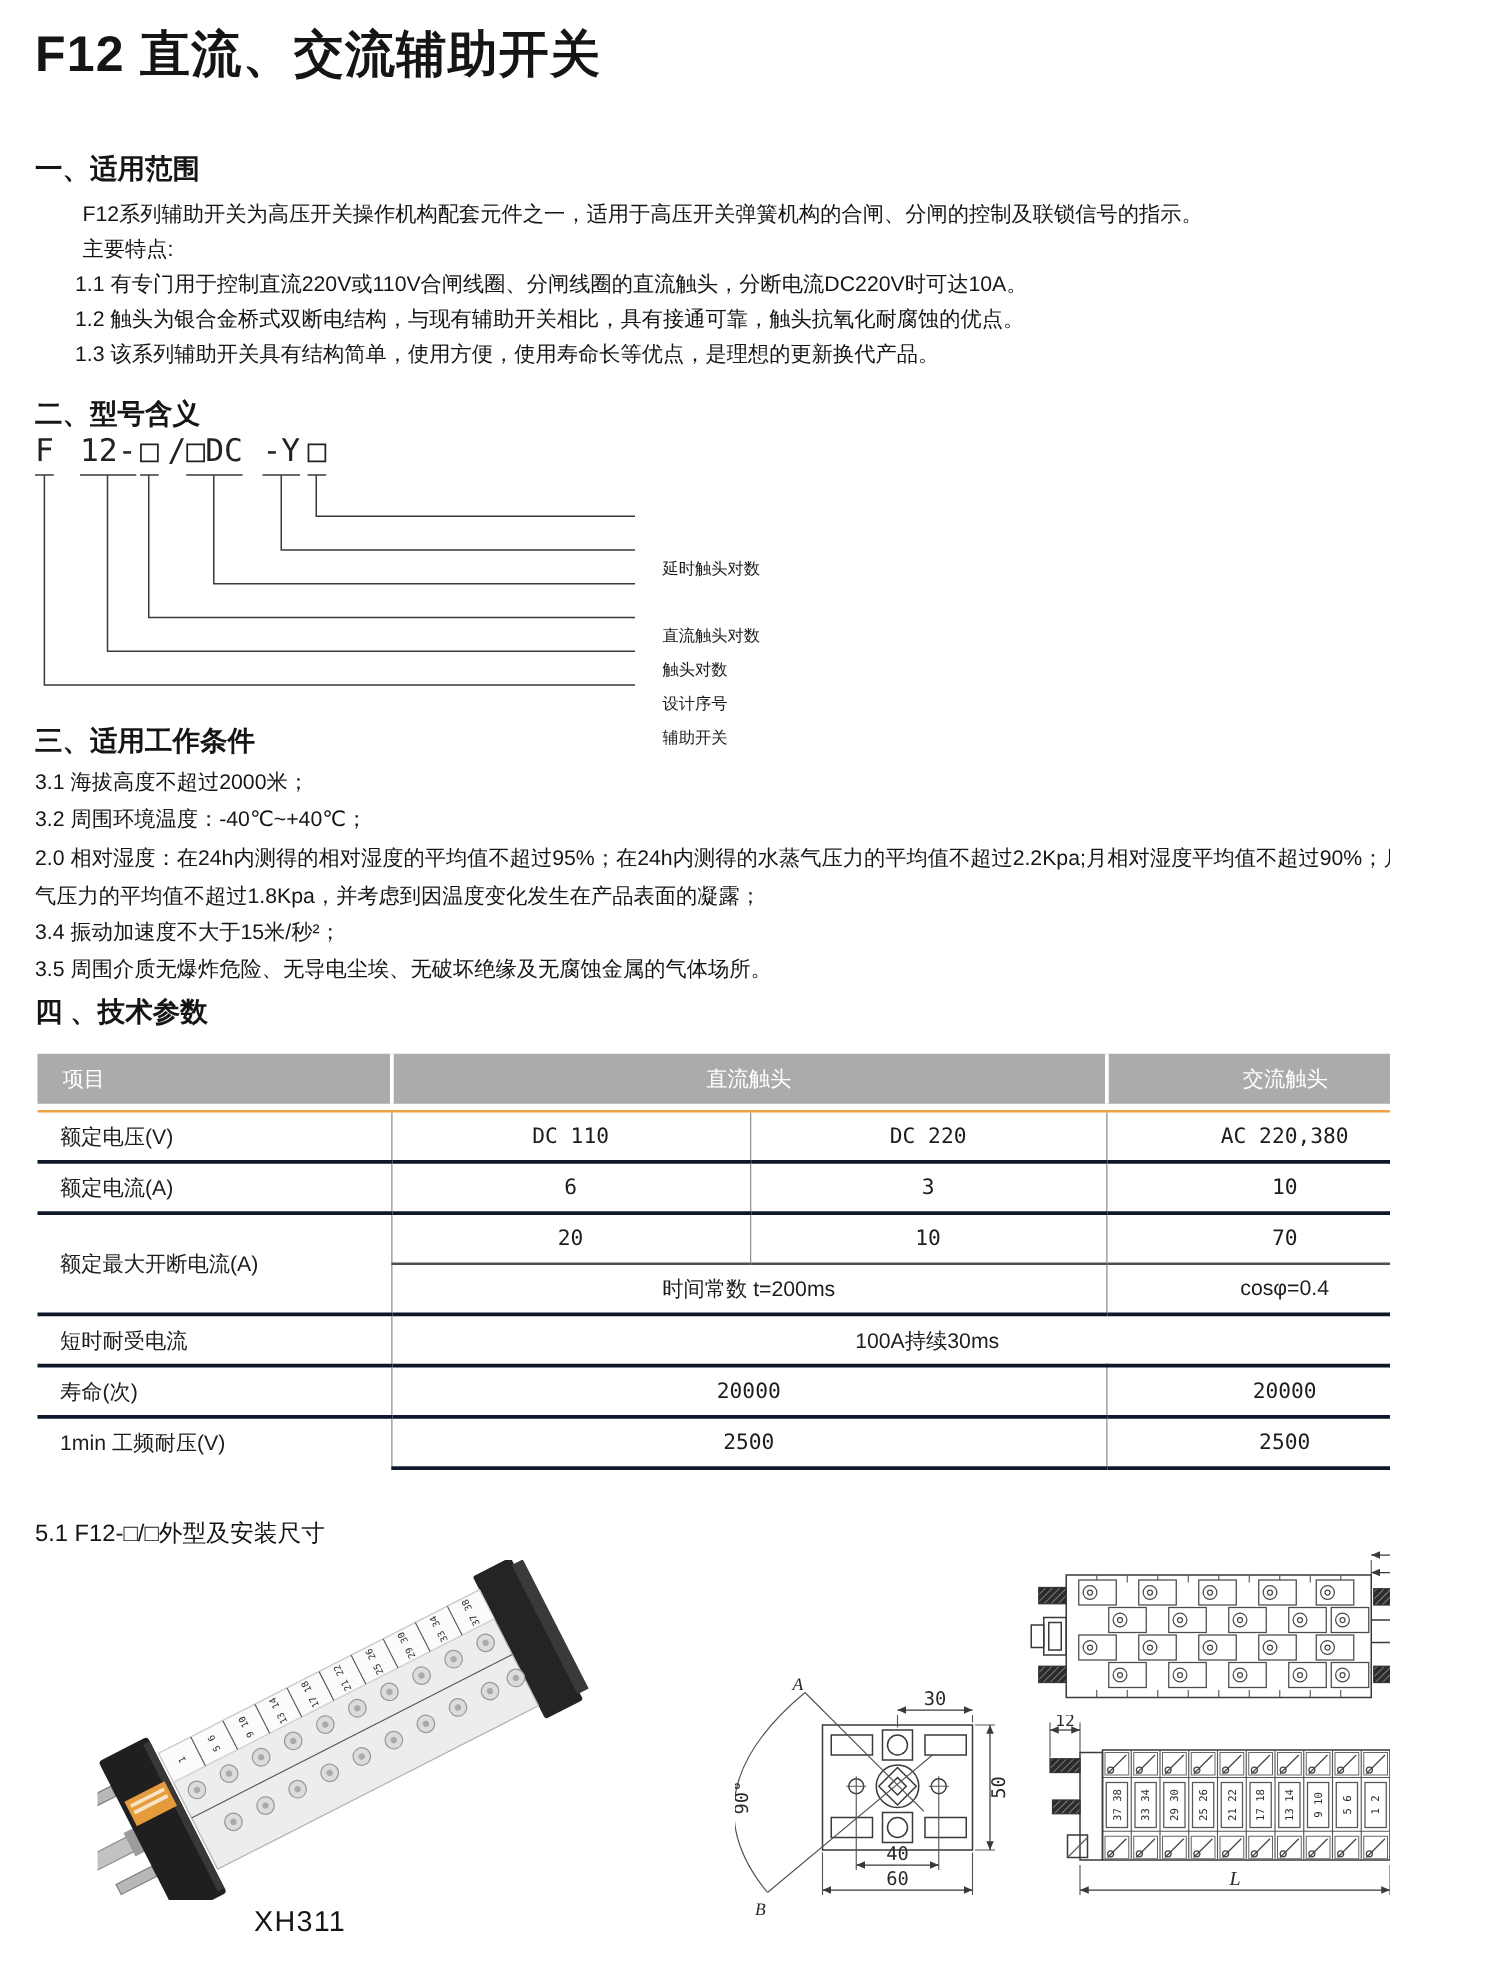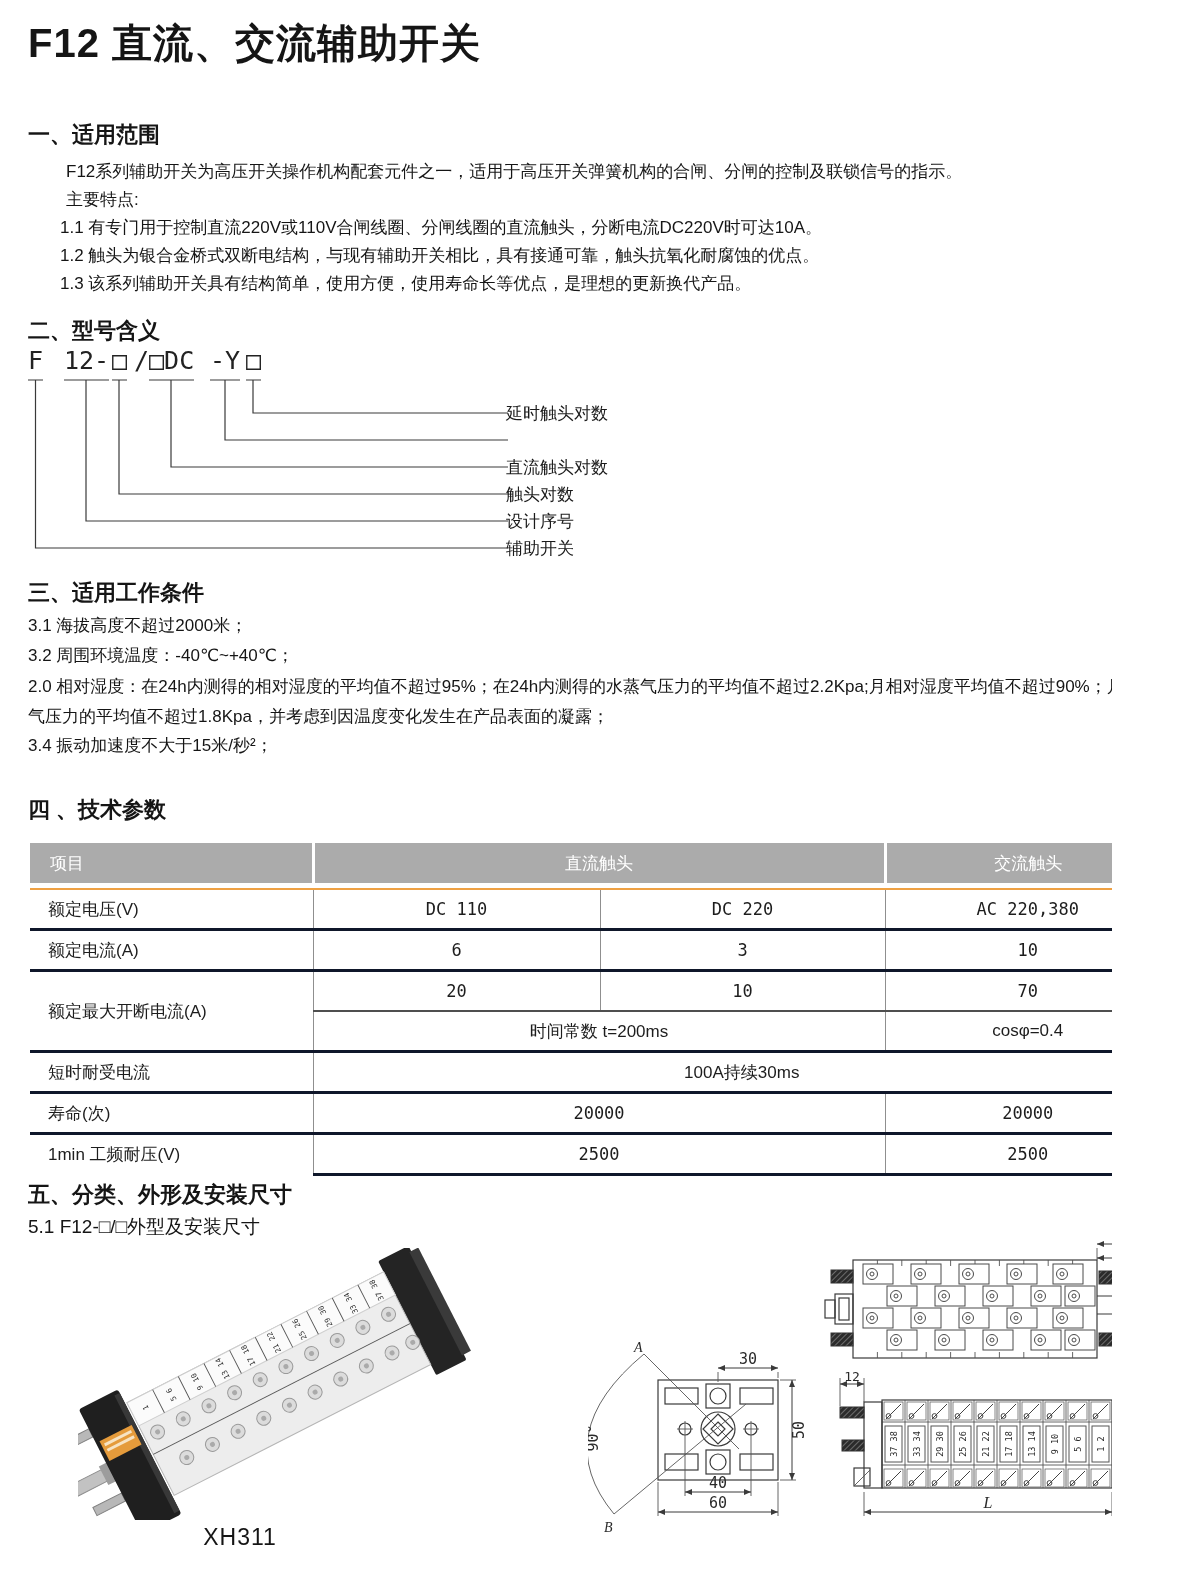--- a/index.html
+++ b/index.html
@@ -3,21 +3,21 @@
 <meta charset="utf-8">
 <style>
   html,body{margin:0;padding:0;background:#ffffff;}
   .page{position:relative;width:1112px;height:1571px;background:#fff;overflow:hidden;
         font-family:"Liberation Sans","DejaVu Sans",sans-serif;color:#151515;}
   .abs{position:absolute;}
   .title{font-size:40px;font-weight:bold;letter-spacing:1px;}
   .h2{font-size:22px;font-weight:bold;}
   .bt{font-size:17px;line-height:28px;}
   .mpart{position:absolute;top:346px;font-size:25px;font-family:"DejaVu Sans Mono",monospace;color:#222;}
-  .mlabel{position:absolute;left:506px;height:24px;font-size:17px;color:#1a1a1a;white-space:nowrap;}
+  .mlabel{position:absolute;left:530px;height:24px;font-size:13px;color:#1a1a1a;white-space:nowrap;margin-top:44px;}
 
   
   .spec{border-collapse:collapse;table-layout:fixed;width:1140px;}
   .spec th,.spec td{padding:0;font-weight:normal;}
   .spec thead th{background:#ababab;color:#ffffff;font-size:17px;height:40px;text-align:center;}
   .spec thead th.first{text-align:left;padding-left:20px;}
   .spec thead th.sep{border-right:3px solid #ffffff;}
   .spec tr.gap td{height:5px;border-bottom:2px solid #efa143;}
   .spec td{height:38px;text-align:center;font-size:17px;color:#1d1d1d;}
   .lbl{text-align:left !important;padding-left:18px !important;}
@@ -66,20 +66,21 @@
   <div class="mlabel" style="top:456px;">直流触头对数</div>
   <div class="mlabel" style="top:483px;">触头对数</div>
   <div class="mlabel" style="top:510px;">设计序号</div>
   <div class="mlabel" style="top:537px;">辅助开关</div>
 
   <div class="abs h2" style="left:28px;top:578px;">三、适用工作条件</div>
   <div class="abs bt" style="left:28px;top:612px;width:1145px;">3.1 海拔高度不超过2000米；</div>
   <div class="abs bt" style="left:28px;top:642px;width:1145px;">3.2 周围环境温度：-40℃~+40℃；</div>
   <div class="abs bt" style="left:28px;top:672px;width:1145px;line-height:30px;">2.0 相对湿度：在24h内测得的相对湿度的平均值不超过95%；在24h内测得的水蒸气压力的平均值不超过2.2Kpa;月相对湿度平均值不超过90%；月水蒸气压力的平均值不超过1.8Kpa，并考虑到因温度变化发生在产品表面的凝露；</div>
   <div class="abs bt" style="left:28px;top:732px;width:1145px;">3.4 振动加速度不大于15米/秒²；</div>
+  <div class="abs bt" style="left:28px;top:762px;width:1145px;">3.5 周围介质无爆炸危险、无导电尘埃、无破坏绝缘及无腐蚀金属的气体场所。</div>
 
   <div class="abs h2" style="left:28px;top:795px;">四 、技术参数</div>
   <table class="spec abs" style="left:30px;top:843px;">
     <colgroup>
         <col style="width:283px">
         <col style="width:287px">
         <col style="width:285px">
         <col style="width:285px">
       </colgroup>
     <thead>
@@ -125,21 +126,20 @@
         <td class="hb num">20000</td>
       </tr>
       <tr>
         <td class="lbl vr">1min 工频耐压(V)</td>
         <td colspan="2" class="vr hb num">2500</td>
         <td class="hb num">2500</td>
       </tr>
     </tbody>
   </table>
 
-  <div class="abs h2" style="left:28px;top:1180px;">五、分类、外形及安装尺寸</div>
   <div class="abs" style="left:28px;top:1214px;font-size:19px;">5.1 F12-□/□外型及安装尺寸</div>
 
   <svg class="abs" style="left:78px;top:1248px;" width="400" height="272" viewBox="0 0 400 272">
     <g transform="translate(208,132) rotate(-27)">
       <rect x="-288" y="-4" width="92" height="13" rx="2" fill="#c2c2c2" stroke="#8d8d8d"></rect>
       <circle cx="-276" cy="2.5" r="2.4" fill="#6a6a6a"></circle>
       <rect x="-206" y="-8" width="12" height="21" fill="#9c9c9c"></rect>
       <rect x="136" y="-64" width="34" height="128" rx="2" fill="#242424"></rect>
       <rect x="168" y="-58" width="10" height="116" fill="#3a3a3a"></rect>
       <rect x="-152" y="-52" width="288" height="104" fill="#ededed" stroke="#b5b5b5"></rect>

